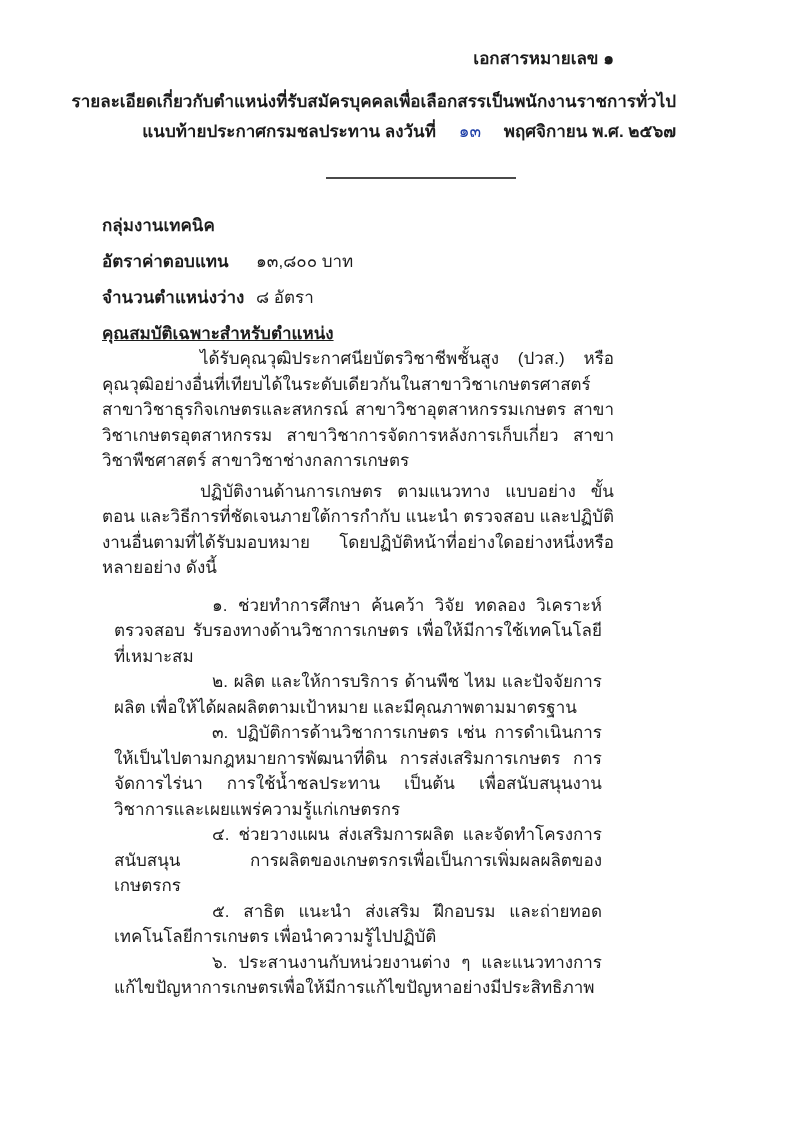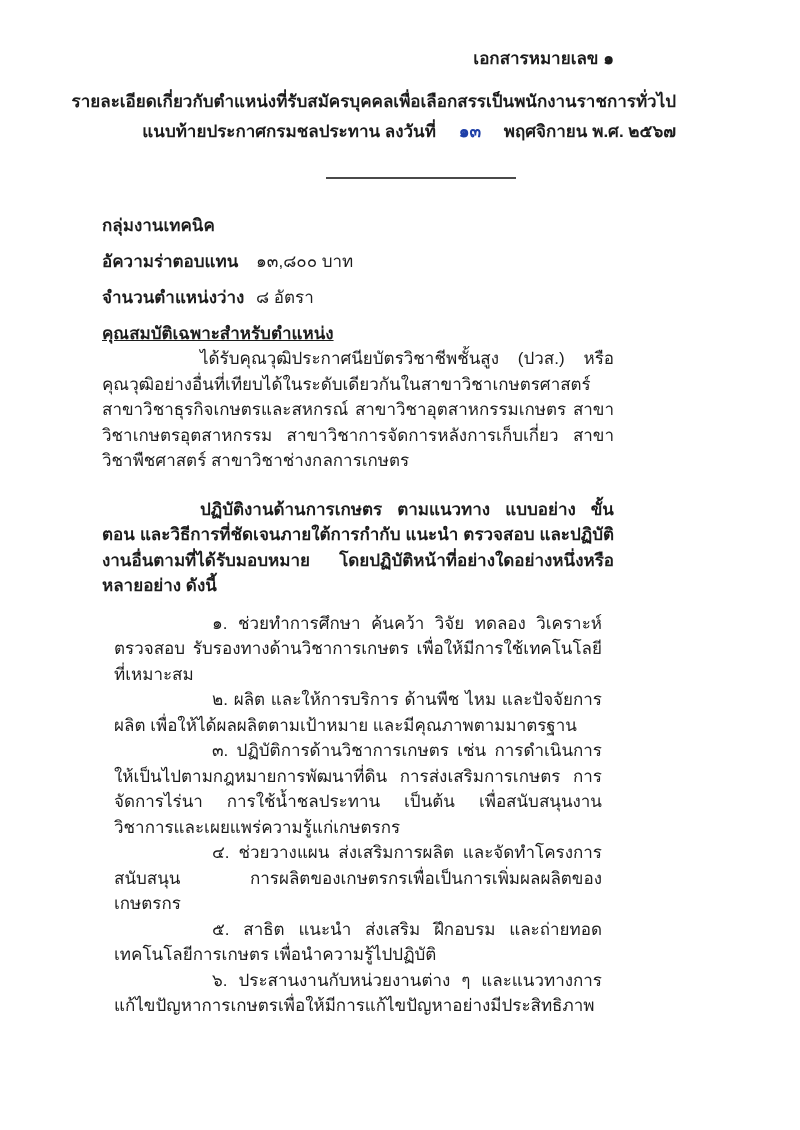--- a/index.html
+++ b/index.html
@@ -25,21 +25,21 @@
   }
   .title-block {
     margin-top: 16px;
     text-align: right;
     font-weight: bold;
     line-height: 30px;
   }
   .date-day {
     color: #1e3fa8;
     margin: 0 18px;
-    font-weight: bold;
+    font-weight: normal;
   }
   .rule {
     width: 190px;
     margin: 30px 0 0 326px;
     border-top: 2px solid #4a4a4a;
     height: 0;
   }
   .content {
     margin: 34px 62px 0 102px; 
   }
@@ -59,21 +59,21 @@
   .section-heading {
     font-weight: bold;
     text-decoration: underline;
     margin-top: 0;
   }
   .para {
     text-indent: 98px;
     text-align: justify;
     line-height: 25.5px;
   }
-  .para.intro { margin-top: 23px; font-weight: bold; }
+  .para.intro { margin-top: 5px; }
   .duty-list { margin: 12px; }
   .duty-item {
     text-indent: 98px;
     text-align: justify;
     line-height: 25.5px;
   }
 </style>
 </head>
 <body>
 
@@ -93,21 +93,21 @@
   <div class="rule"></div>
 
   <div class="content">
 
     <div class="field-row">
       <div class="field-label">กลุ่มงานเทคนิค</div>
     </div>
 
 
     <div class="field-row">
-      <div class="field-label">อัความร่าตอบแทน</div>
+      <div class="field-label">อัตราค่าตอบแทน</div>
       <div class="field-value">๑๓,๘๐๐ บาท</div>
     </div>
 
     <div class="field-row">
       <div class="field-label">จำนวนตำแหน่งว่าง</div>
       <div class="field-value">๘ อัตรา</div>
     </div>
 
     <div class="section-heading">คุณสมบัติเฉพาะสำหรับตำแหน่ง</div>
     <div class="para">ได้รับคุณวุฒิประกาศนียบัตรวิชาชีพชั้นสูง (ปวส.) หรือคุณวุฒิอย่างอื่นที่เทียบได้ในระดับเดียวกันในสาขาวิชาเกษตรศาสตร์ สาขาวิชาธุรกิจเกษตรและสหกรณ์ สาขาวิชาอุตสาหกรรมเกษตร สาขาวิชาเกษตรอุตสาหกรรม สาขาวิชาการจัดการหลังการเก็บเกี่ยว สาขาวิชาพืชศาสตร์ สาขาวิชาช่างกลการเกษตร</div>

